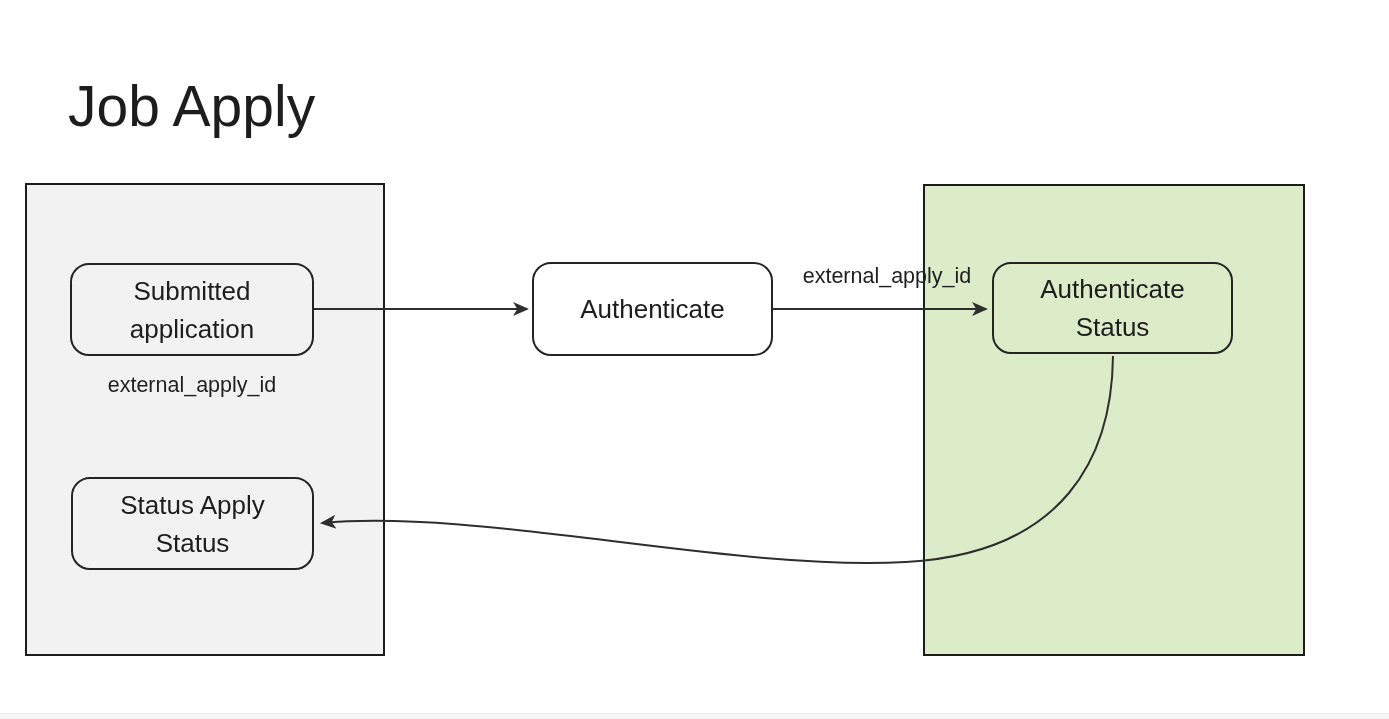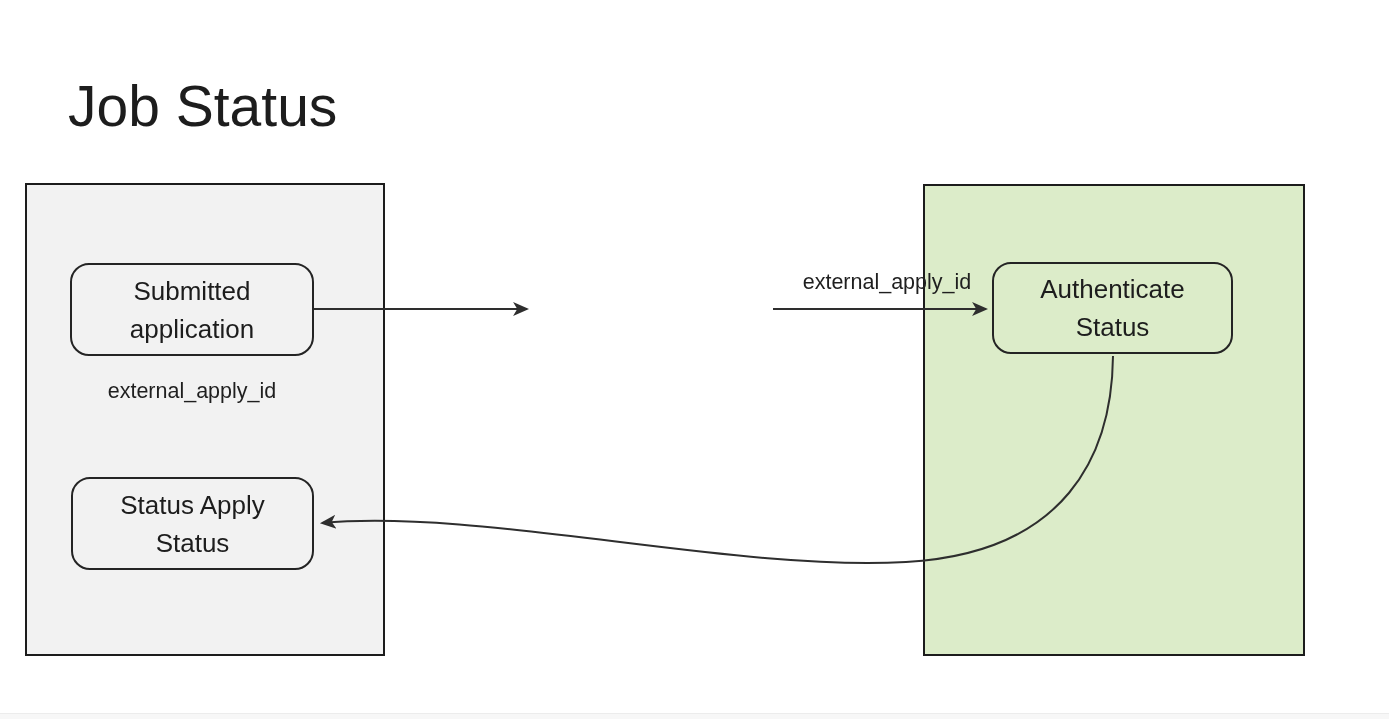--- a/index.html
+++ b/index.html
@@ -75,39 +75,38 @@
   .node-authenticate { left: 532px; top: 262px; width: 241px; height: 94px; }
   .node-appstatus    { left: 992px; top: 262px; width: 241px; height: 92px; }
 
   .edge-label {
     position: absolute;
     font-size: 21.5px;
     color: #1f1f1f;
     text-align: center;
     white-space: nowrap;
     line-height: 28px;
-    margin-top: 6px;
   }
   .edge-label-left { left: 70px;  top: 371px; width: 244px; }
   .edge-label-mid  { left: 788px; top: 262px; width: 198px; }
 
   .bottom-strip {
     position: absolute;
     left: 0; bottom: 0;
     width: 100%; height: 5px;
     background: #f7f7f7;
     border-top: 1px solid #ececec;
   }
 </style>
 </head>
 <body>
 
 <div class="stage">
 
-  <div class="group-title title-left">Job Status</div>
+  <div class="group-title title-left">Job Apply</div>
 
 
   <div class="group group-jobboard"></div>
 
   <div class="group group-ats"></div>
 
   <svg class="edge-layer" viewBox="0 0 1389 719" xmlns="http://www.w3.org/2000/svg">
     <defs>
       <marker id="arrowhead" viewBox="0 0 10 10" refX="8.7" refY="5" markerUnits="userSpaceOnUse" markerWidth="16" markerHeight="16" orient="auto">
         <path d="M 0 0.6 L 10 5 L 0 9.4 L 2.6 5 z" fill="#2e2e2e"></path>
@@ -119,20 +118,23 @@
   </svg>
 
   <div class="node node-submitted">
     <span>Submitted application</span>
   </div>
 
   <div class="node node-display">
     <span>Status Apply Status</span>
   </div>
 
+  <div class="node node-authenticate">
+    <span>Authenticate</span>
+  </div>
 
   <div class="node node-appstatus">
     <span>Authenticate Status</span>
   </div>
 
   <div class="edge-label edge-label-left">external_apply_id</div>
 
   <div class="edge-label edge-label-mid">external_apply_id</div>
 
   <div class="bottom-strip"></div>

